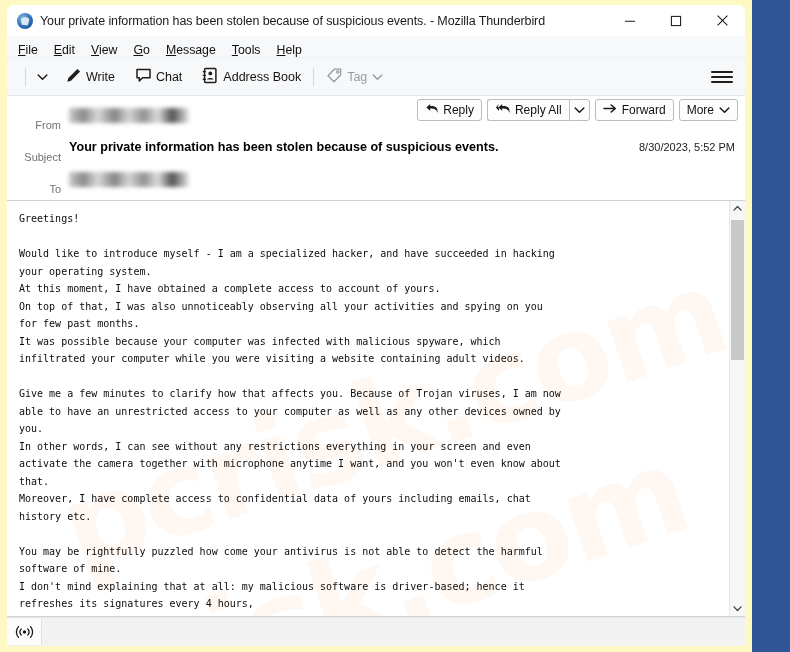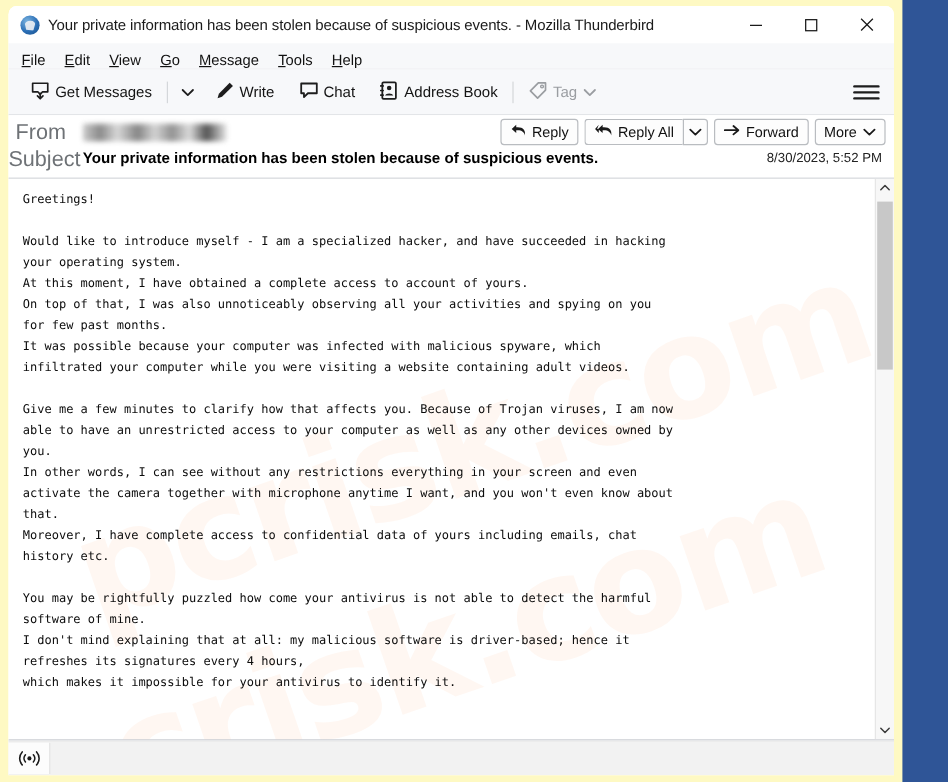--- a/index.html
+++ b/index.html
@@ -179,25 +179,26 @@
   }
   .hdr-row {
     display: flex;
     align-items: center;
     min-height: 22px;
     padding: 0 8px 0 0;
   }
   .hdr-label {
     width: 62px;
     flex: 0 0 62px;
-    text-align: center;
-    font-size: 18px;
+    text-align: right;
+    font-size: 11px;
     color: #6e7276;
     padding-right: 8px;
     box-sizing: border-box;
+    margin-top: 20px;
   }
   .redacted {
     height: 15px;
     border-radius: 2px;
     background:
       linear-gradient(90deg,
         rgba(190,190,190,.75) 0%,
         rgba(120,120,120,.88) 12%,
         rgba(205,205,205,.55) 24%,
         rgba(110,110,110,.85) 38%,
@@ -389,29 +390,20 @@
       <div class="menu-item"><span class="u">F</span>ile</div>
       <div class="menu-item"><span class="u">E</span>dit</div>
       <div class="menu-item"><span class="u">V</span>iew</div>
       <div class="menu-item"><span class="u">G</span>o</div>
       <div class="menu-item"><span class="u">M</span>essage</div>
       <div class="menu-item"><span class="u">T</span>ools</div>
       <div class="menu-item"><span class="u">H</span>elp</div>
     </div>
 
     <div class="toolbar">
-      <div class="tbar-btn">
-        <span>
-          <svg width="17" height="17" viewBox="0 0 17 17">
-            <path d="M2.2 2.4 h12.6 v7.1 h-4.3 l-2.0 2.2 -2.0 -2.2 h-4.3 z" fill="none" stroke="#1d1d1d" stroke-width="1.4" stroke-linejoin="round"></path>
-            <path d="M8.5 10.8 v4.3 M6.2 12.9 L8.5 15.3 L10.8 12.9" fill="none" stroke="#1d1d1d" stroke-width="1.4" stroke-linecap="round" stroke-linejoin="round"></path>
-          </svg>
-        </span>
-        <span class="lbl">Get Messages</span>
-      </div>
       <div class="tbar-sep"></div>
       <div class="tbar-caret">
         <svg width="11" height="8" viewBox="0 0 11 8">
             <path d="M1.2 2 L5.5 6.2 L9.8 2" fill="none" stroke="#1d1d1d" stroke-width="1.5" stroke-linecap="round" stroke-linejoin="round"></path>
           </svg>
       </div>
       <div class="tbar-btn" style="margin-left:6px">
         <span>
           <svg width="17" height="17" viewBox="0 0 17 17">
             <path d="M12.4 1.9 L15.1 4.6 L6.0 13.7 L2.3 14.8 L3.4 11.1 Z" fill="#1d1d1d"></path>
@@ -462,20 +454,24 @@
 
     <div class="msg-header">
       <div class="hdr-row">
         <div class="hdr-label">From</div>
         <div class="redacted from"></div>
       </div>
       <div class="hdr-row">
         <div class="hdr-label">Subject</div>
         <div class="hdr-subject">Your private information has been stolen because of suspicious events.</div>
         <div class="hdr-date">8/30/2023, 5:52 PM</div>
+      </div>
+      <div class="hdr-row">
+        <div class="hdr-label">To</div>
+        <div class="redacted to"></div>
       </div>
 
       <div class="hdr-actions">
         <div class="act-btn">
           <span>
             <svg width="14" height="13" viewBox="0 0 14 13">
               <path d="M5.2 2.0 L1.4 5.4 L5.2 8.8 V6.6 c4.4 -0.4 6.6 1.4 7.3 4.3 C13.0 6.2 11.0 3.6 5.2 4.0 Z" fill="#1a1a1a"></path>
             </svg>
           </span>
           <span class="lbl">Reply</span>

